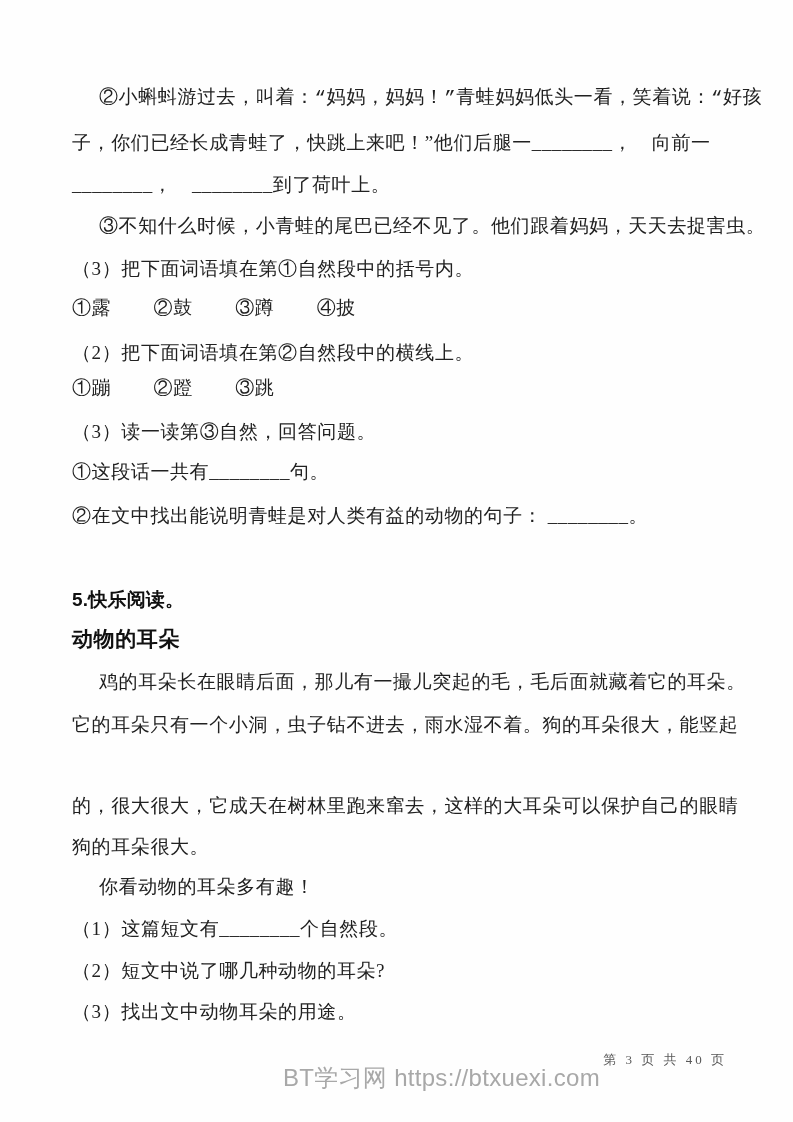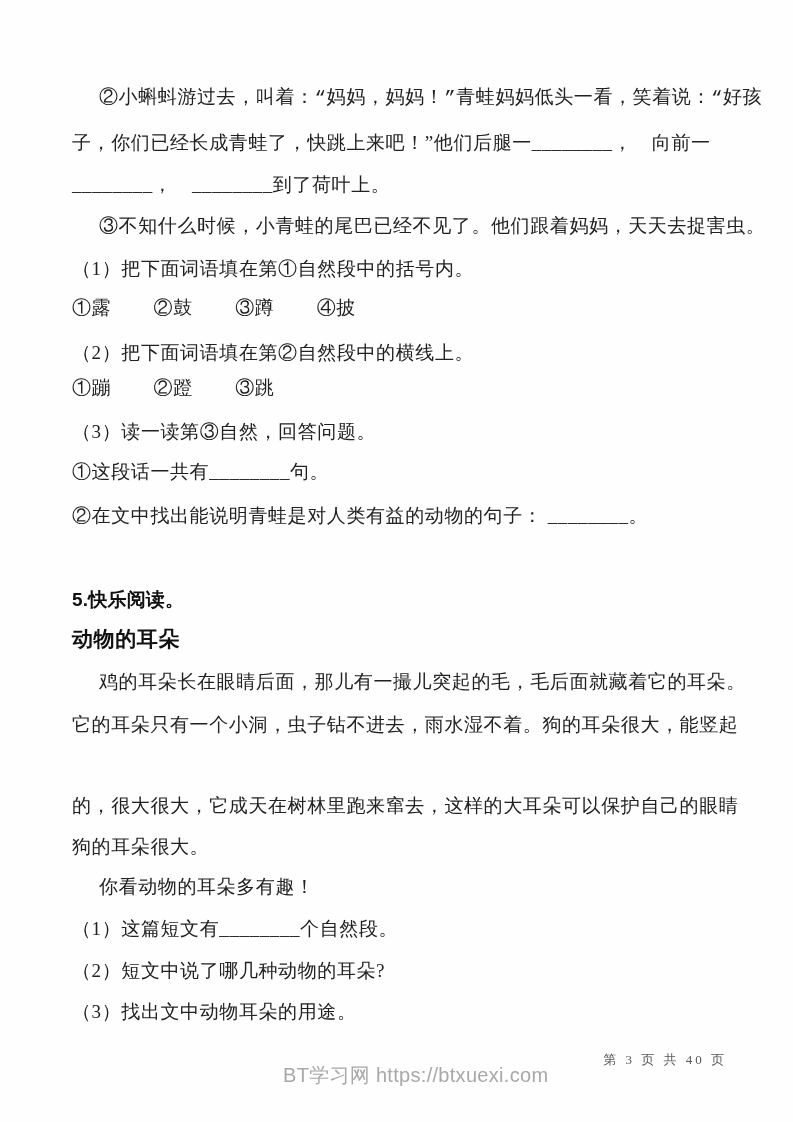--- a/index.html
+++ b/index.html
@@ -30,35 +30,35 @@
     font-weight:bold; font-size:21px; color:#101010;
   }
   .opts span { display:inline-block; margin-right:37px; }
   .page-num {
     position:absolute; right:66px; top:1051px;
     font-size:13px; color:#595959; letter-spacing:3px;
     font-family:"Liberation Serif","DejaVu Serif",serif;
   }
   .watermark {
     position:absolute; left:283px; top:1062px;
-    font-size:20px; color:#a8a8a8; letter-spacing:0.3px;
+    font-size:24px; color:#a8a8a8; letter-spacing:0.3px;
     font-family:"Liberation Sans","DejaVu Sans",sans-serif;
   }
 </style>
 </head>
 <body>
 
 <div class="page">
 
   <div class="ln indent" style="top:85px">②小蝌蚪游过去，叫着：“妈妈，妈妈！”青蛙妈妈低头一看，笑着说：“好孩</div>
   <div class="ln" style="top:130px">子，你们已经长成青蛙了，快跳上来吧！”他们后腿一________，　向前一</div>
   <div class="ln" style="top:172px">________，　________到了荷叶上。</div>
   <div class="ln indent" style="top:214px">③不知什么时候，小青蛙的尾巴已经不见了。他们跟着妈妈，天天去捉害虫。</div>
 
-  <div class="ln" style="top:256px">（1）把下面词语填在第①自然段中的括号内。</div>
+  <div class="ln" style="top:256px">（3）把下面词语填在第①自然段中的括号内。</div>
 
   <div class="ln opts" style="top:295px">
     <span>①露</span>
     <span>②鼓</span>
     <span>③蹲</span>
     <span>④披</span>
   </div>
 
   <div class="ln" style="top:340px">（2）把下面词语填在第②自然段中的横线上。</div>
 

